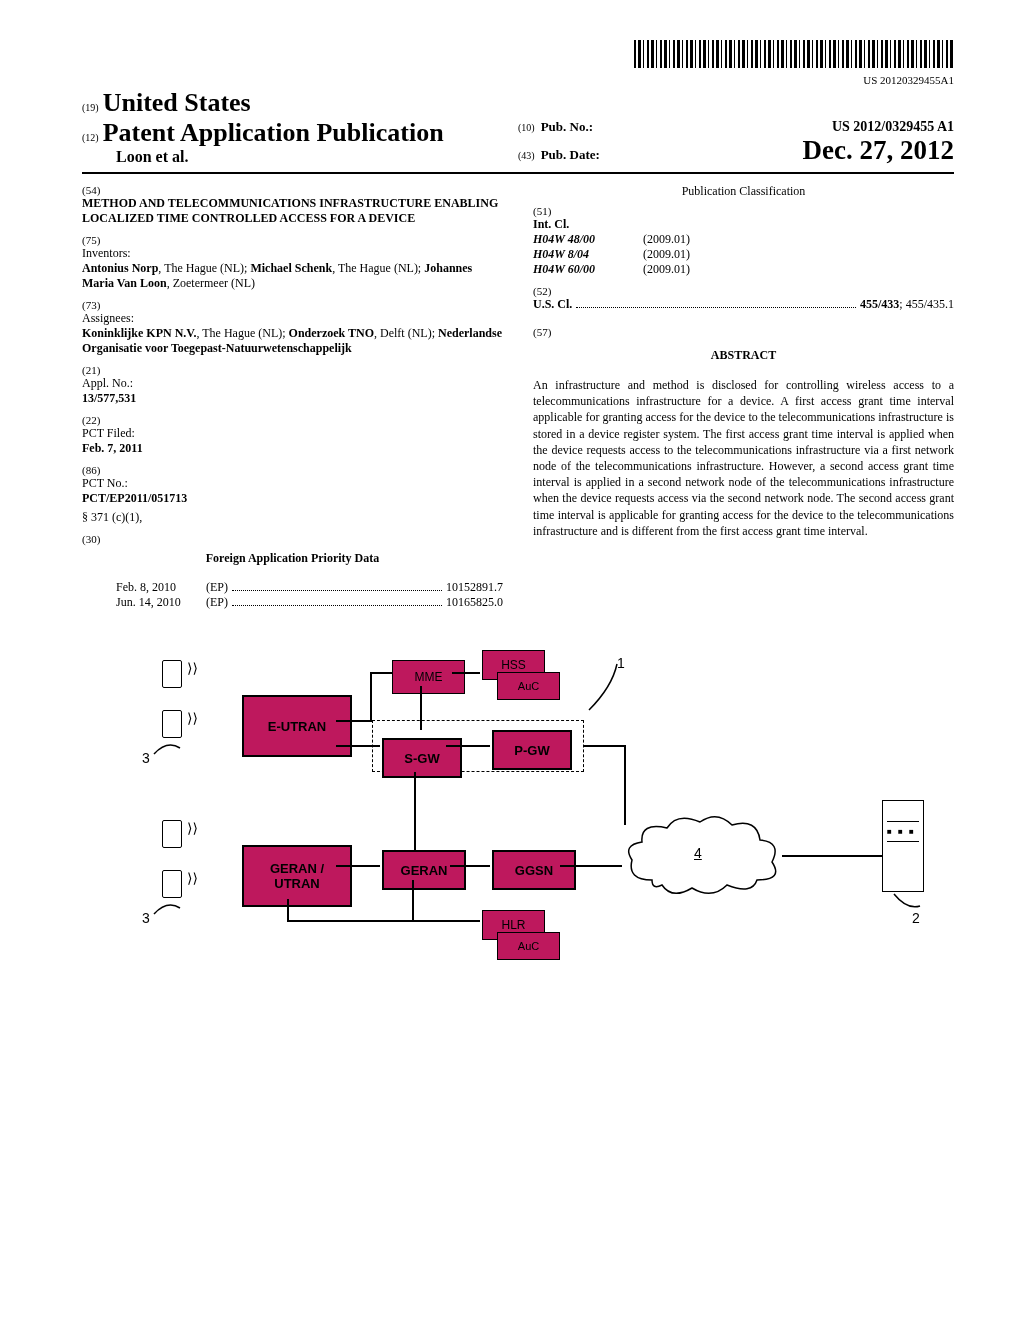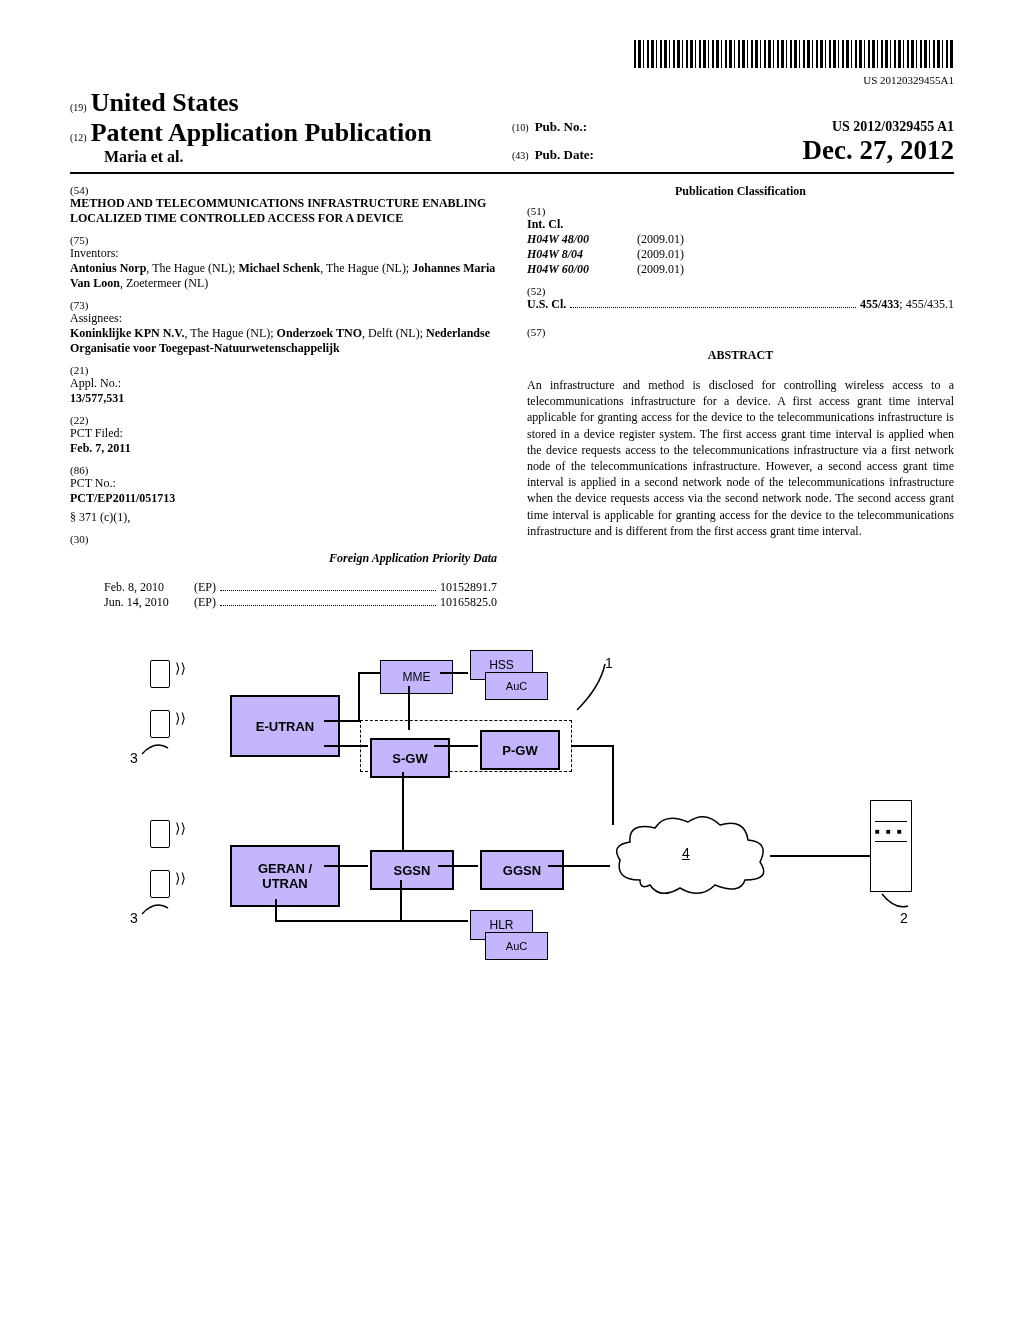--- a/index.html
+++ b/index.html
@@ -5,20 +5,21 @@
   body {
     margin: 0;
     padding: 0;
     font-family: "Times New Roman", Times, serif;
     background: #fff;
     color: #000;
     width: 1024px;
   }
   .page {
     padding: 40px 70px 40px 70px;
+    margin-left: 12px;
   }
   .barcode-area {
     text-align: right;
     margin-bottom: 2px;
   }
   .barcode {
     display: inline-block;
     width: 320px;
     height: 28px;
     background: repeating-linear-gradient(90deg, #000 0 2px, #fff 2px 4px, #000 4px 7px, #fff 7px 9px, #000 9px 10px, #fff 10px 13px);
@@ -118,21 +119,21 @@
     align-items: baseline;
   }
   .dots {
     flex: 1;
     border-bottom: 1px dotted #000;
     margin: 0 4px 3px 4px;
     height: 1px;
   }
   .pubclass-head {
     text-align: center;
-    font-weight: bold;
+    font-weight: normal;
     margin-bottom: 6px;
   }
   .abstract-head {
     text-align: center;
     font-weight: bold;
     margin: 10px 0 6px 0;
   }
   .abstract-text {
     text-align: justify;
     line-height: 1.35;
@@ -142,21 +143,21 @@
   .diagram {
     margin-top: 40px;
     position: relative;
     height: 340px;
     font-family: Arial, Helvetica, sans-serif;
     font-size: 13px;
   }
   .box {
     position: absolute;
     border: 2px solid #000;
-    background: #c4b5fd;
+    background: #be185d;
     display: flex;
     align-items: center;
     justify-content: center;
     font-weight: bold;
     padding: 4px 8px;
   }
   .thin { border-width: 1.5px; font-weight: normal; font-size: 12px; }
   .dashbox {
     position: absolute;
     border: 1.5px dashed #000;
@@ -222,21 +223,21 @@
     <div class="top-row">
       <div class="left-head">
         <div>
           <span class="small-code">(19)</span>
           <span class="country">United States</span>
         </div>
         <div>
           <span class="small-code">(12)</span>
           <span class="pub-type">Patent Application Publication</span>
         </div>
-        <div class="authors-line">Maria et al.</div>
+        <div class="authors-line">Loon et al.</div>
       </div>
       <div class="right-head">
         <div class="line">
           <span class="small-code">(10)</span>
           <span class="pubno-label bold">Pub. No.:</span>
           <span class="fill"></span>
           <span class="pubno-value">US 2012/0329455 A1</span>
         </div>
         <div class="line">
           <span class="small-code">(43)</span>
@@ -295,21 +296,21 @@
         <div class="val bold">PCT/EP2011/051713</div>
       </div>
       <div class="entry" style="margin-top:-4px;">
         <div class="num"></div>
         <div class="label">§ 371 (c)(1),</div>
         <div class="val"></div>
       </div>
 
       <div class="entry">
         <div class="num">(30)</div>
-        <div class="val priority-head" style="text-align:right;font-style:italic;">Foreign Application Priority Data</div>
+        <div class="val priority-head" style="text-align:center;">Foreign Application Priority Data</div>
       </div>
 
       <div id="priority-rows">
           <div class="dots-row" style="margin-left: 34px;">
             <span style="width:90px;">Feb. 8, 2010</span>
             <span>(EP)</span>
             <span class="dots"></span>
             <span>10152891.7</span>
           </div>
           <div class="dots-row" style="margin-left: 34px;">
@@ -393,21 +394,21 @@
     <div class="phone" style="left:80px; top:170px;"></div>
     <div class="signal" style="left:105px; top:174px;">⟩⟩</div>
     <div class="phone" style="left:80px; top:220px;"></div>
     <div class="signal" style="left:105px; top:224px;">⟩⟩</div>
     <div class="callout" style="left:60px; top:260px;">3</div>
     <svg style="position:absolute; left:70px; top:248px;" width="30" height="18">
         <path d="M2 16 Q 15 2 28 10" stroke="#000" fill="none" stroke-width="1.5"></path>
       </svg>
 
     <div class="box" style="left:160px; top:195px; width:90px; height:50px; text-align:center;">GERAN / UTRAN</div>
-    <div class="box" style="left:300px; top:200px; width:64px; height:28px;">SGSN</div>
+    <div class="box" style="left:300px; top:200px; width:64px; height:28px;">GERAN</div>
     <div class="box" style="left:410px; top:200px; width:64px; height:28px;">GGSN</div>
 
     <div class="box thin" style="left:400px; top:260px; width:45px; height:20px;">HLR</div>
     <div class="box thin" style="left:415px; top:282px; width:45px; height:18px; font-size:11px;">AuC</div>
 
     <div class="line-h" style="left:254px; top:215px; width:44px; height:2px;"></div>
     <div class="line-h" style="left:368px; top:215px; width:40px; height:2px;"></div>
     <div class="line-v" style="left:330px; top:230px; width:2px; height:40px;"></div>
     <div class="line-h" style="left:330px; top:270px; width:68px; height:2px;"></div>
     <div class="line-v" style="left:205px; top:249px; width:2px; height:22px;"></div>

